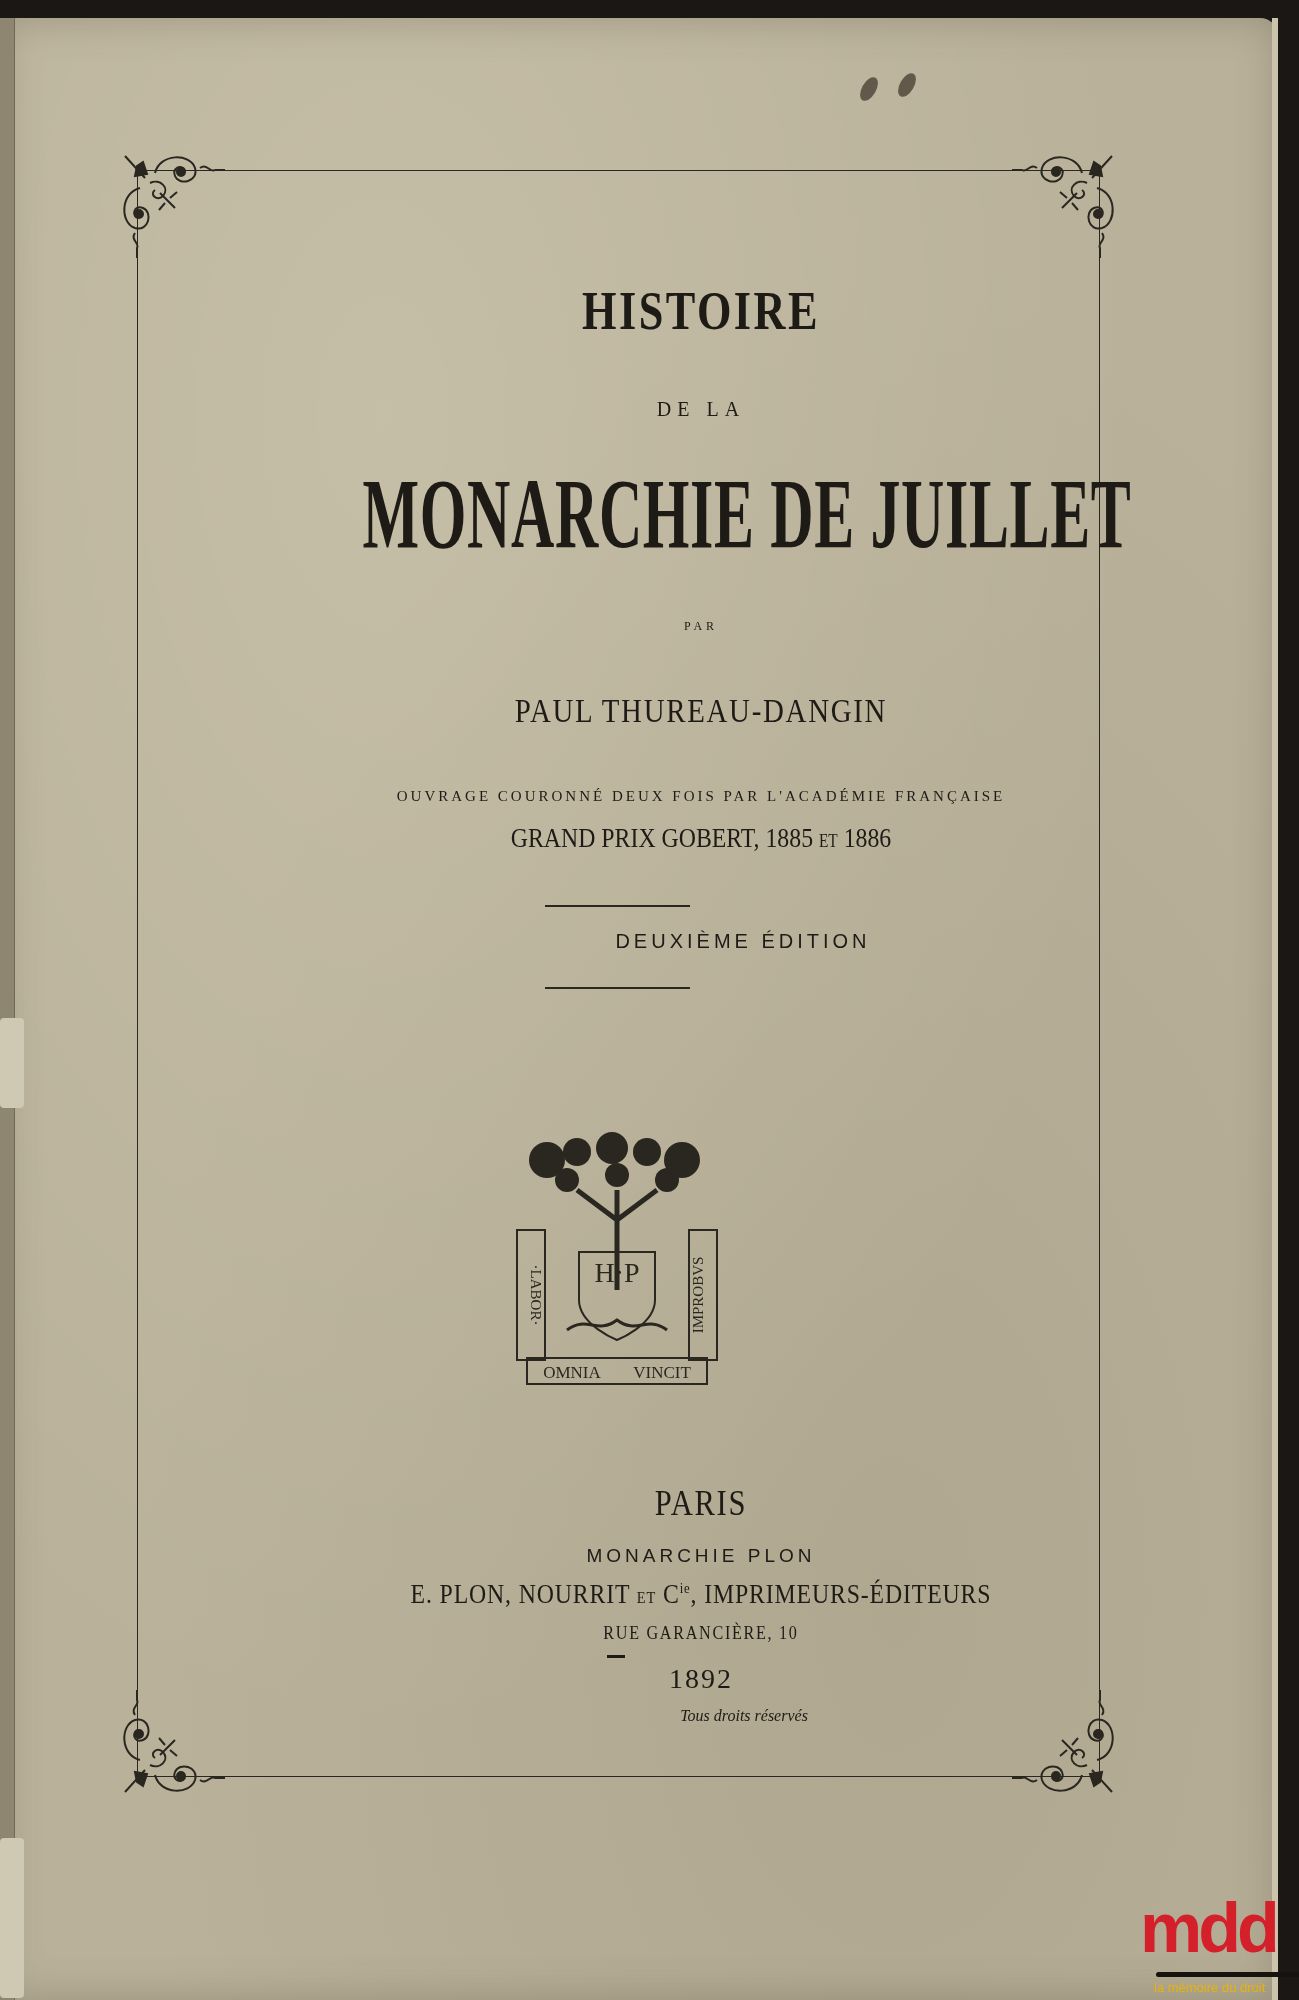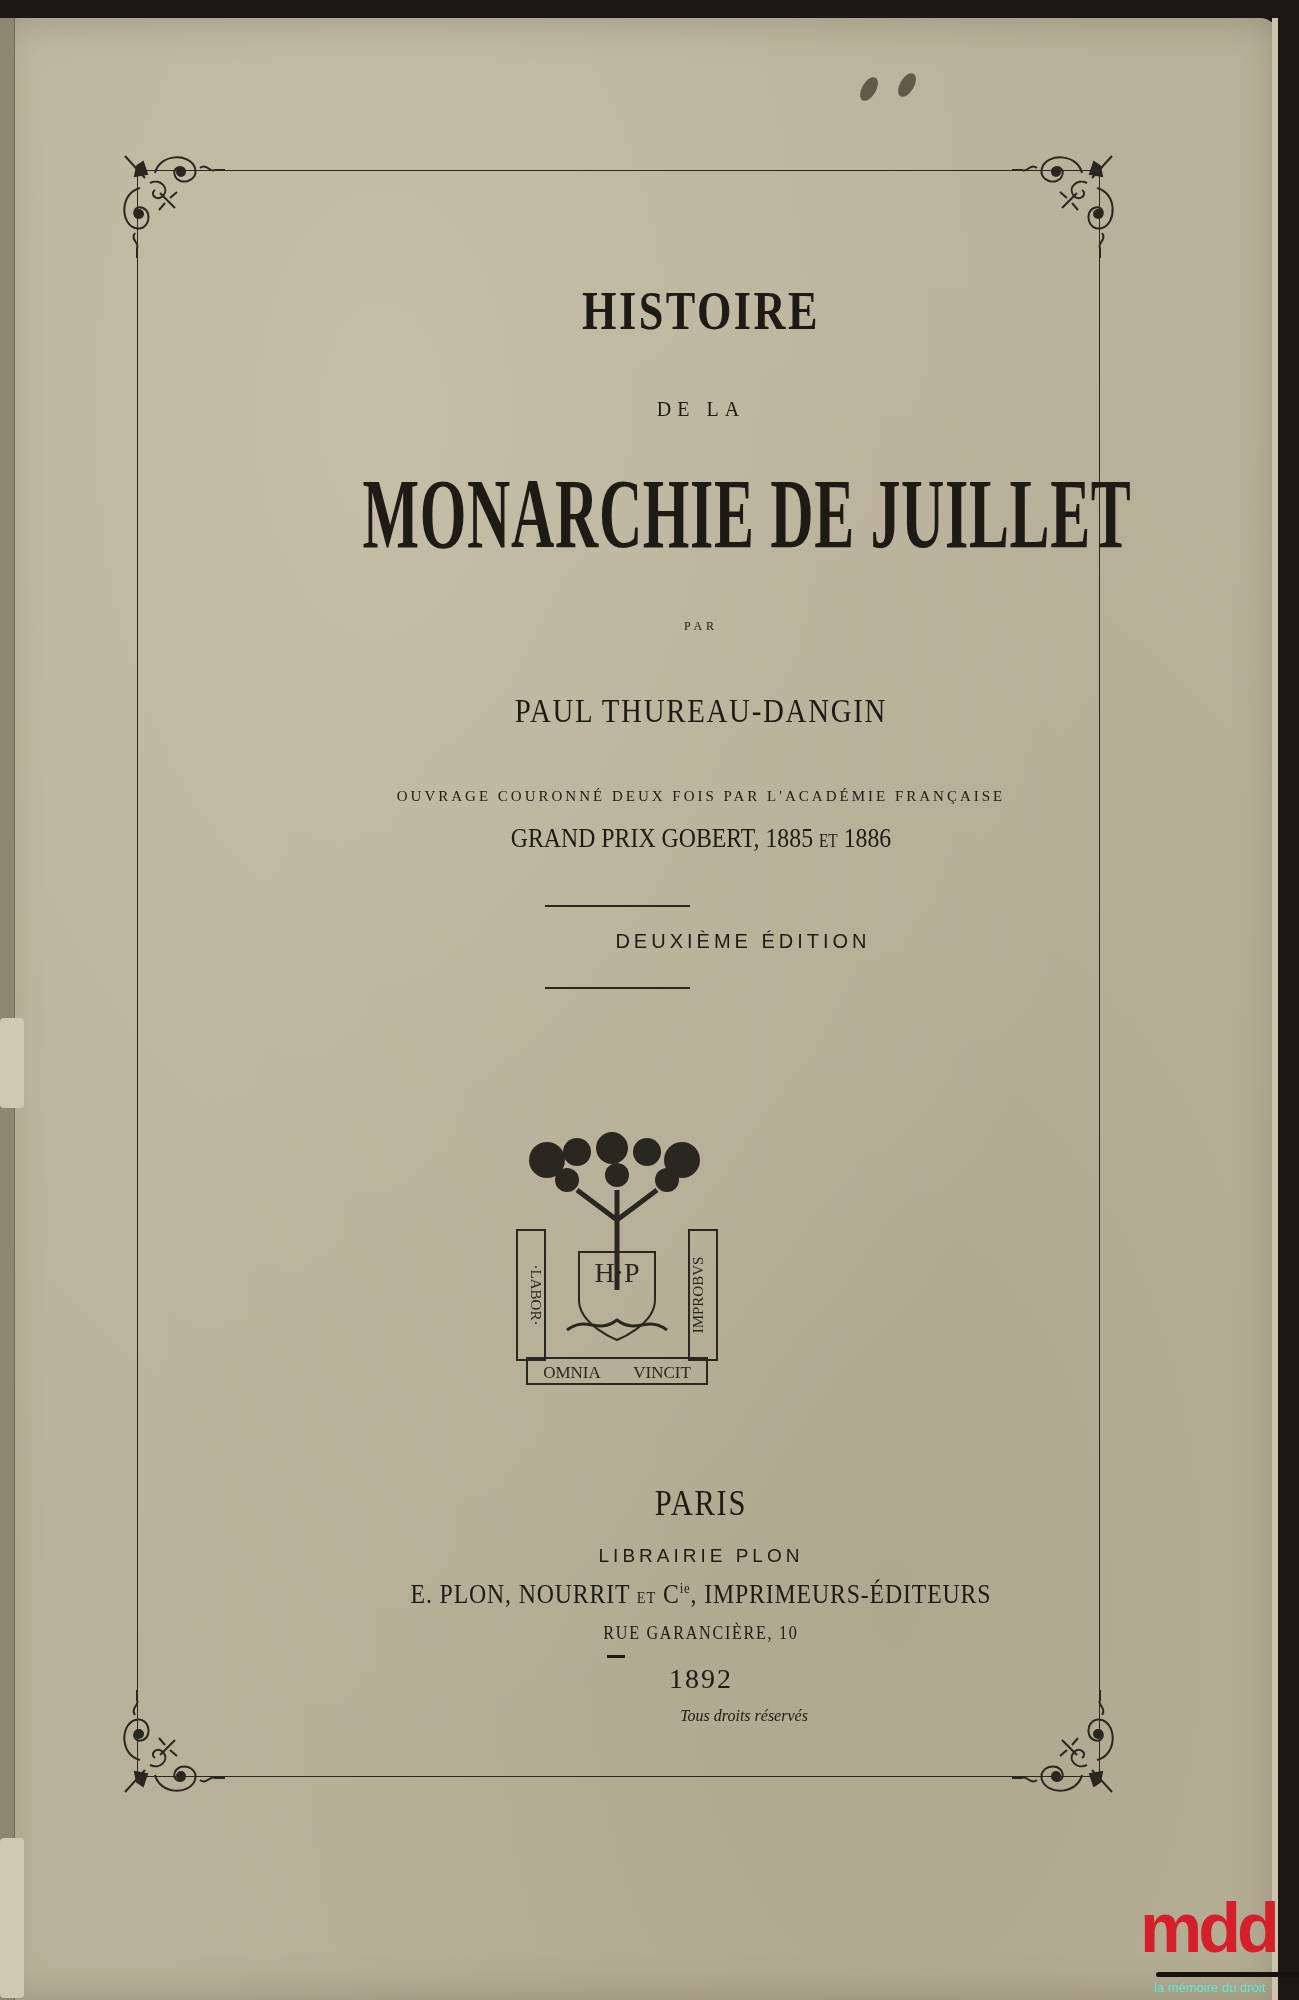--- a/index.html
+++ b/index.html
@@ -61,21 +61,21 @@
   .pub small { font-size: 17px; }
   .pub sup { font-size: 15px; }
   .addr { top: 1452px; font-size: 19px; letter-spacing: 2px; transform: scaleX(0.85); }
   .dash { position: absolute; left: 470px; top: 1485px; width: 18px; height: 3px; background: #1e1b17; }
   .year { top: 1493px; font-size: 28px; letter-spacing: 2px; }
   .rights { top: 1537px; font-size: 16px; font-style: italic; padding-left: 43px; }
   .stain { position: absolute; border-radius: 50%; background: rgba(60,50,40,0.7); }
   .logo { position: absolute; left: 1132px; top: 1888px; width: 160px; height: 110px; }
   .logo-mdd { font-family: "Liberation Sans", "DejaVu Sans", sans-serif; font-size: 70px; color: #d4202b; position: absolute; left: 8px; top: 0; letter-spacing: -4px; font-weight: bold; text-align: right; }
   .logo-bar { position: absolute; left: 24px; top: 84px; width: 150px; height: 5px; background: #151210; border-radius: 3px; }
-  .logo-tag { position: absolute; left: 22px; top: 92px; font-family: "Liberation Sans", "DejaVu Sans", sans-serif; font-size: 13px; color: #5eead4; white-space: nowrap; }
+  .logo-tag { position: absolute; left: 22px; top: 92px; font-family: "Liberation Sans", "DejaVu Sans", sans-serif; font-size: 13px; color: #eab308; white-space: nowrap; }
 </style>
 </head>
 <body>
 
 <div class="cover">
   <div class="spine-left"></div>
   <div class="tear-left" style="top:1000px;height:90px;"></div>
   <div class="tear-left" style="top:1820px;height:160px;"></div>
   <div class="right-edge"></div>
   <div class="stain" style="left:862px;top:58px;width:14px;height:26px;transform:rotate(30deg);"></div>
@@ -177,21 +177,21 @@
       <text x="24" y="165" text-anchor="middle" font-family="Liberation Serif, serif" font-size="15" fill="#2a2620" transform="rotate(90 24 165)">·LABOR·</text>
       <text x="196" y="165" text-anchor="middle" font-family="Liberation Serif, serif" font-size="15" fill="#2a2620" transform="rotate(-90 196 165)">IMPROBVS</text>
       <path d="M60 200 C80 185 90 205 110 190 C130 205 140 185 160 200" stroke="#2a2620" stroke-width="3" fill="none"></path>
       <rect x="20" y="228" width="180" height="26" fill="none" stroke="#2a2620" stroke-width="2"></rect>
       <text x="65" y="248" text-anchor="middle" font-family="Liberation Serif, serif" font-size="17" fill="#2a2620">OMNIA</text>
       <text x="155" y="248" text-anchor="middle" font-family="Liberation Serif, serif" font-size="17" fill="#2a2620">VINCIT</text>
     </svg>
   </div>
 
   <div class="line paris">PARIS</div>
-  <div class="line libr">LIBRAIRIE PLON</div>
+  <div class="line libr">MONARCHIE PLON</div>
   <div class="line pub">
     <span>E. PLON, NOURRIT</span>
     <small>ET</small>
     <span>C</span><sup>ie</sup><span>, IMPRIMEURS-ÉDITEURS</span>
   </div>
   <div class="line addr">RUE GARANCIÈRE, 10</div>
   <div class="dash"></div>
   <div class="line year">1892</div>
   <div class="line rights">Tous droits réservés</div>
 </div>

